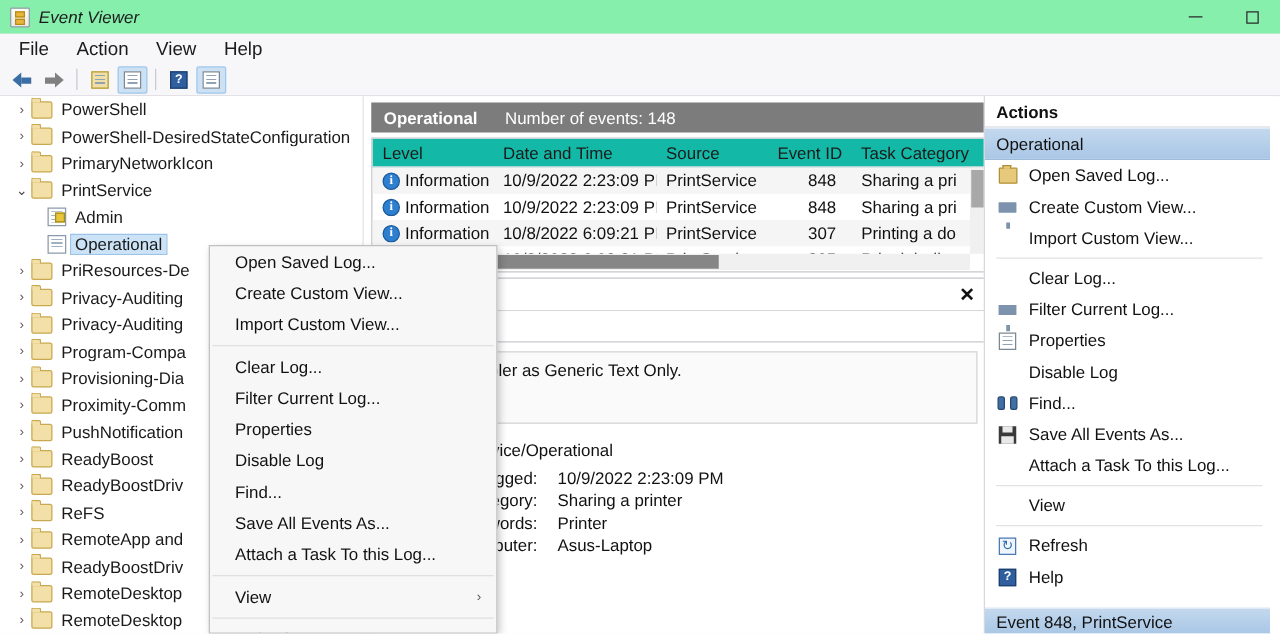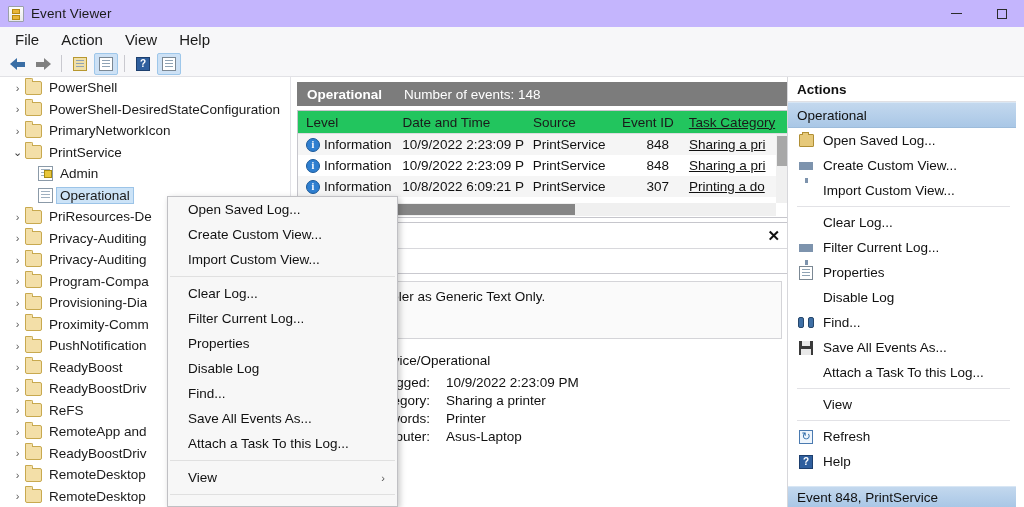--- a/index.html
+++ b/index.html
@@ -15,23 +15,23 @@
   #app {
     position: relative;
     width: 1024px; height: 507px;
     overflow: hidden;
     background: #f5f6f8;
   }
 
   
   #titlebar {
     position: absolute; left: 0; top: 0; width: 1024px; height: 27px;
-    background: #c4b5fd;
+    background: #86efac;
     border-bottom: 1px solid #e6e6ea;
-    display: flex; align-items: center;
+    display: flex; align-items: center; font-style: italic;
   }
   #titlebar .app-icon {
     width: 16px; height: 16px; margin-left: 8px; margin-right: 7px;
     position: relative;
     background: linear-gradient(#fdfdfd,#e9e9ec);
     border: 1px solid #9aa0a8;
     border-radius: 1px;
     box-sizing: border-box;
   }
   #titlebar .app-icon::before {
@@ -187,37 +187,37 @@
 
   #event-list {
     position: absolute; left: 0; top: 33px; right: 0; height: 108px;
     background: #ffffff;
     border: 1px solid #c6c6cc;
     box-sizing: border-box;
     overflow: hidden;
   }
   .col-head {
     display: flex; height: 22px; align-items: center;
-    background: #22c55e; border-bottom: 1px solid #dcdce0;
+    background: #14b8a6; border-bottom: 1px solid #dcdce0;
     font-size: 13.5px; color: #1a1a1a;
   }
   .col-head .ch { padding-left: 8px; box-sizing: border-box; overflow: hidden; white-space: nowrap;}
   .col-head .ch.num { text-align: left; }
   .ev-row {
     display: flex; height: 21px; align-items: center;
     font-size: 13.5px; color: #111; white-space: nowrap;
   }
   .ev-row.alt { background: #f5f5f5; }
   .ev-row .cell { padding-left: 8px; box-sizing: border-box; overflow: hidden; }
   .ev-row .cell.num { text-align: right; padding-right: 12px; padding-left: 0; }
   .c-level  { width: 104px; display: flex; align-items: center; }
   .c-date   { width: 141px; }
   .c-source { width: 96px; }
   .c-eid    { width: 72px; }
-  .c-task   { width: 120px; text-decoration: underline; }
+  .c-task   { width: 120px; }
   .info-ico {
     width: 14px; height: 14px; border-radius: 50%;
     background: #2f7fd0; border: 1px solid #1b5a9a;
     color: #ffffff; font-size: 10px; font-weight: bold;
     display: inline-flex; align-items: center; justify-content: center;
     margin-right: 4px; flex: 0 0 14px; box-sizing: border-box;
     font-family: "Liberation Serif", serif;
   }
   #list-hscroll {
     position: absolute; left: 1px; bottom: 1px; right: 16px; height: 13px;

